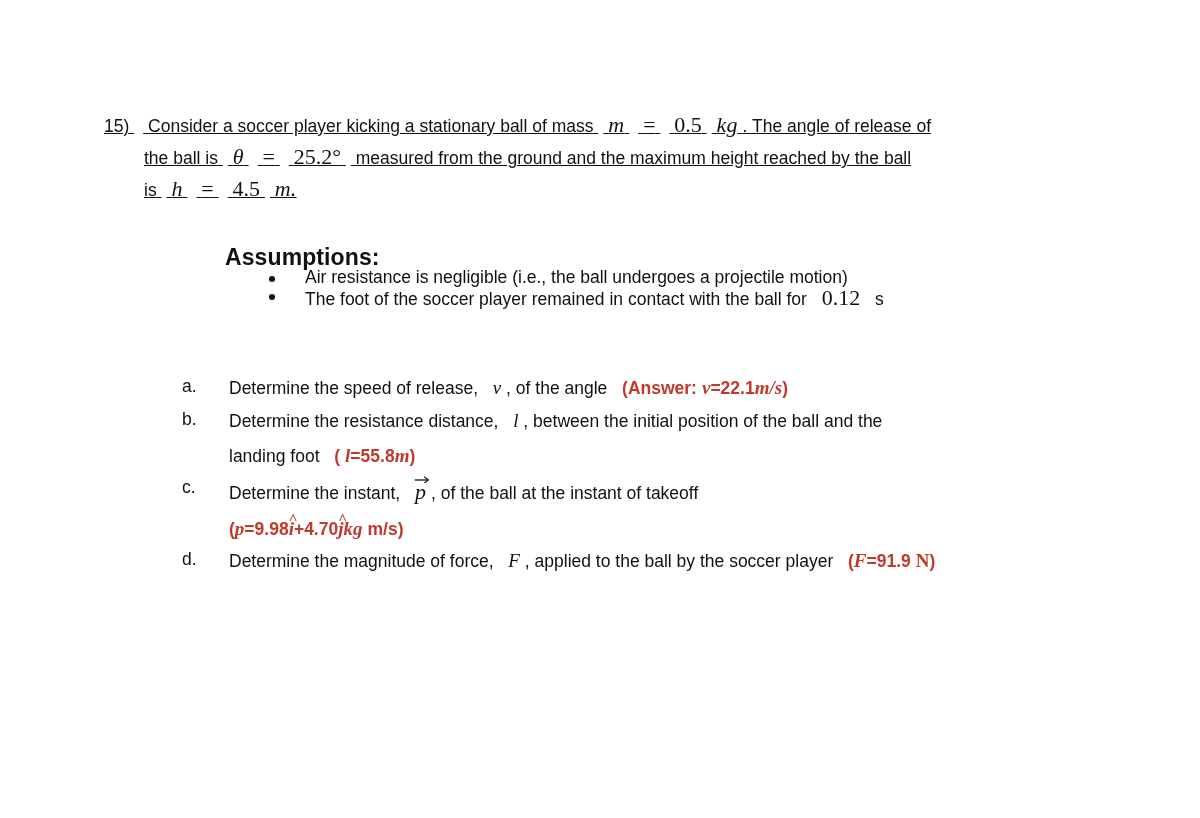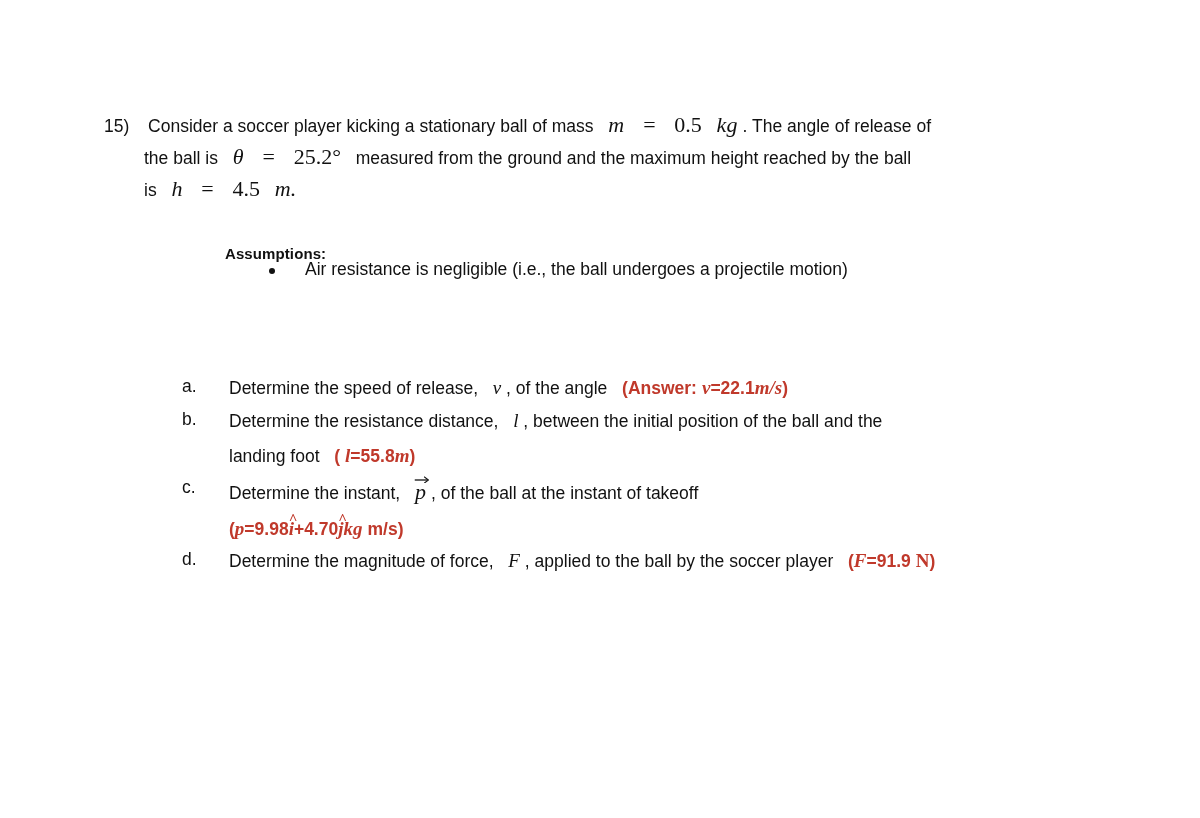--- a/index.html
+++ b/index.html
@@ -58,35 +58,36 @@
   
   .q-block {
     position: absolute;
     left: 104px;
     top: 114px;
     width: 1010px;
   }
   .q-line {
     display: block;
     white-space: nowrap;
+    text-decoration: underline;
   }
   .q-line-1 { margin-bottom: 10px; }
   .q-line-2 { margin-left: 40px; margin-bottom: 10px; }
   .q-line-3 { margin-left: 40px; }
 
   
   .assumptions {
     position: absolute;
     left: 225px;
     top: 246px;
     width: 900px;
   }
   .assumptions-title {
     font-weight: bold;
-    font-size: 15px;
+    font-size: 23px;
     letter-spacing: 0.1px;
   }
   .bullet-list {
     margin: 0;
     padding: 0;
     list-style: none;
   }
   .bullet-item {
     position: relative;
     padding-left: 80px;
@@ -224,20 +225,28 @@
   </div>
 
   <div class="assumptions body-text">
     <div class="assumptions-title">Assumptions:</div>
 
     <ul class="bullet-list">
       <li class="bullet-item">
         <span class="bullet-dot"></span>
         <span>Air resistance is negligible (i.e., the ball undergoes a projectile motion)</span>
       </li>
+      <li class="bullet-item">
+        <span class="bullet-dot"></span>
+        <span>The foot of the soccer player remained in contact with the ball for</span>
+        <span class="nbsp-sm"></span>
+        <span class="math-up">0.12</span>
+        <span class="nbsp-sm"></span>
+        <span>s</span>
+      </li>
     </ul>
   </div>
 
   <div class="parts body-text">
 
     <div class="part">
       <span class="part-marker">a.</span>
       <span class="part-body">
         <span class="part-line">
           <span>Determine the speed of release,</span>

